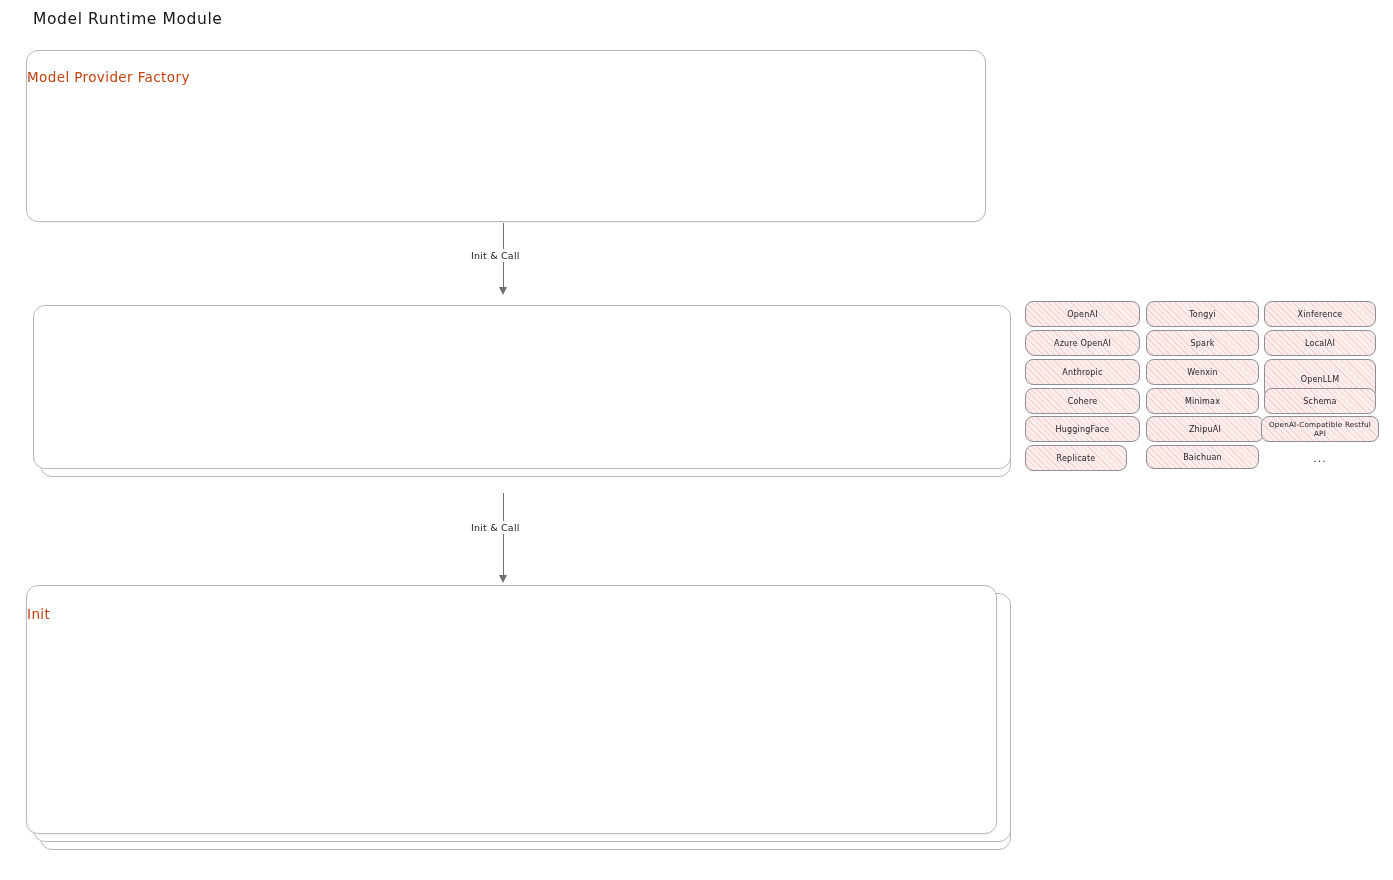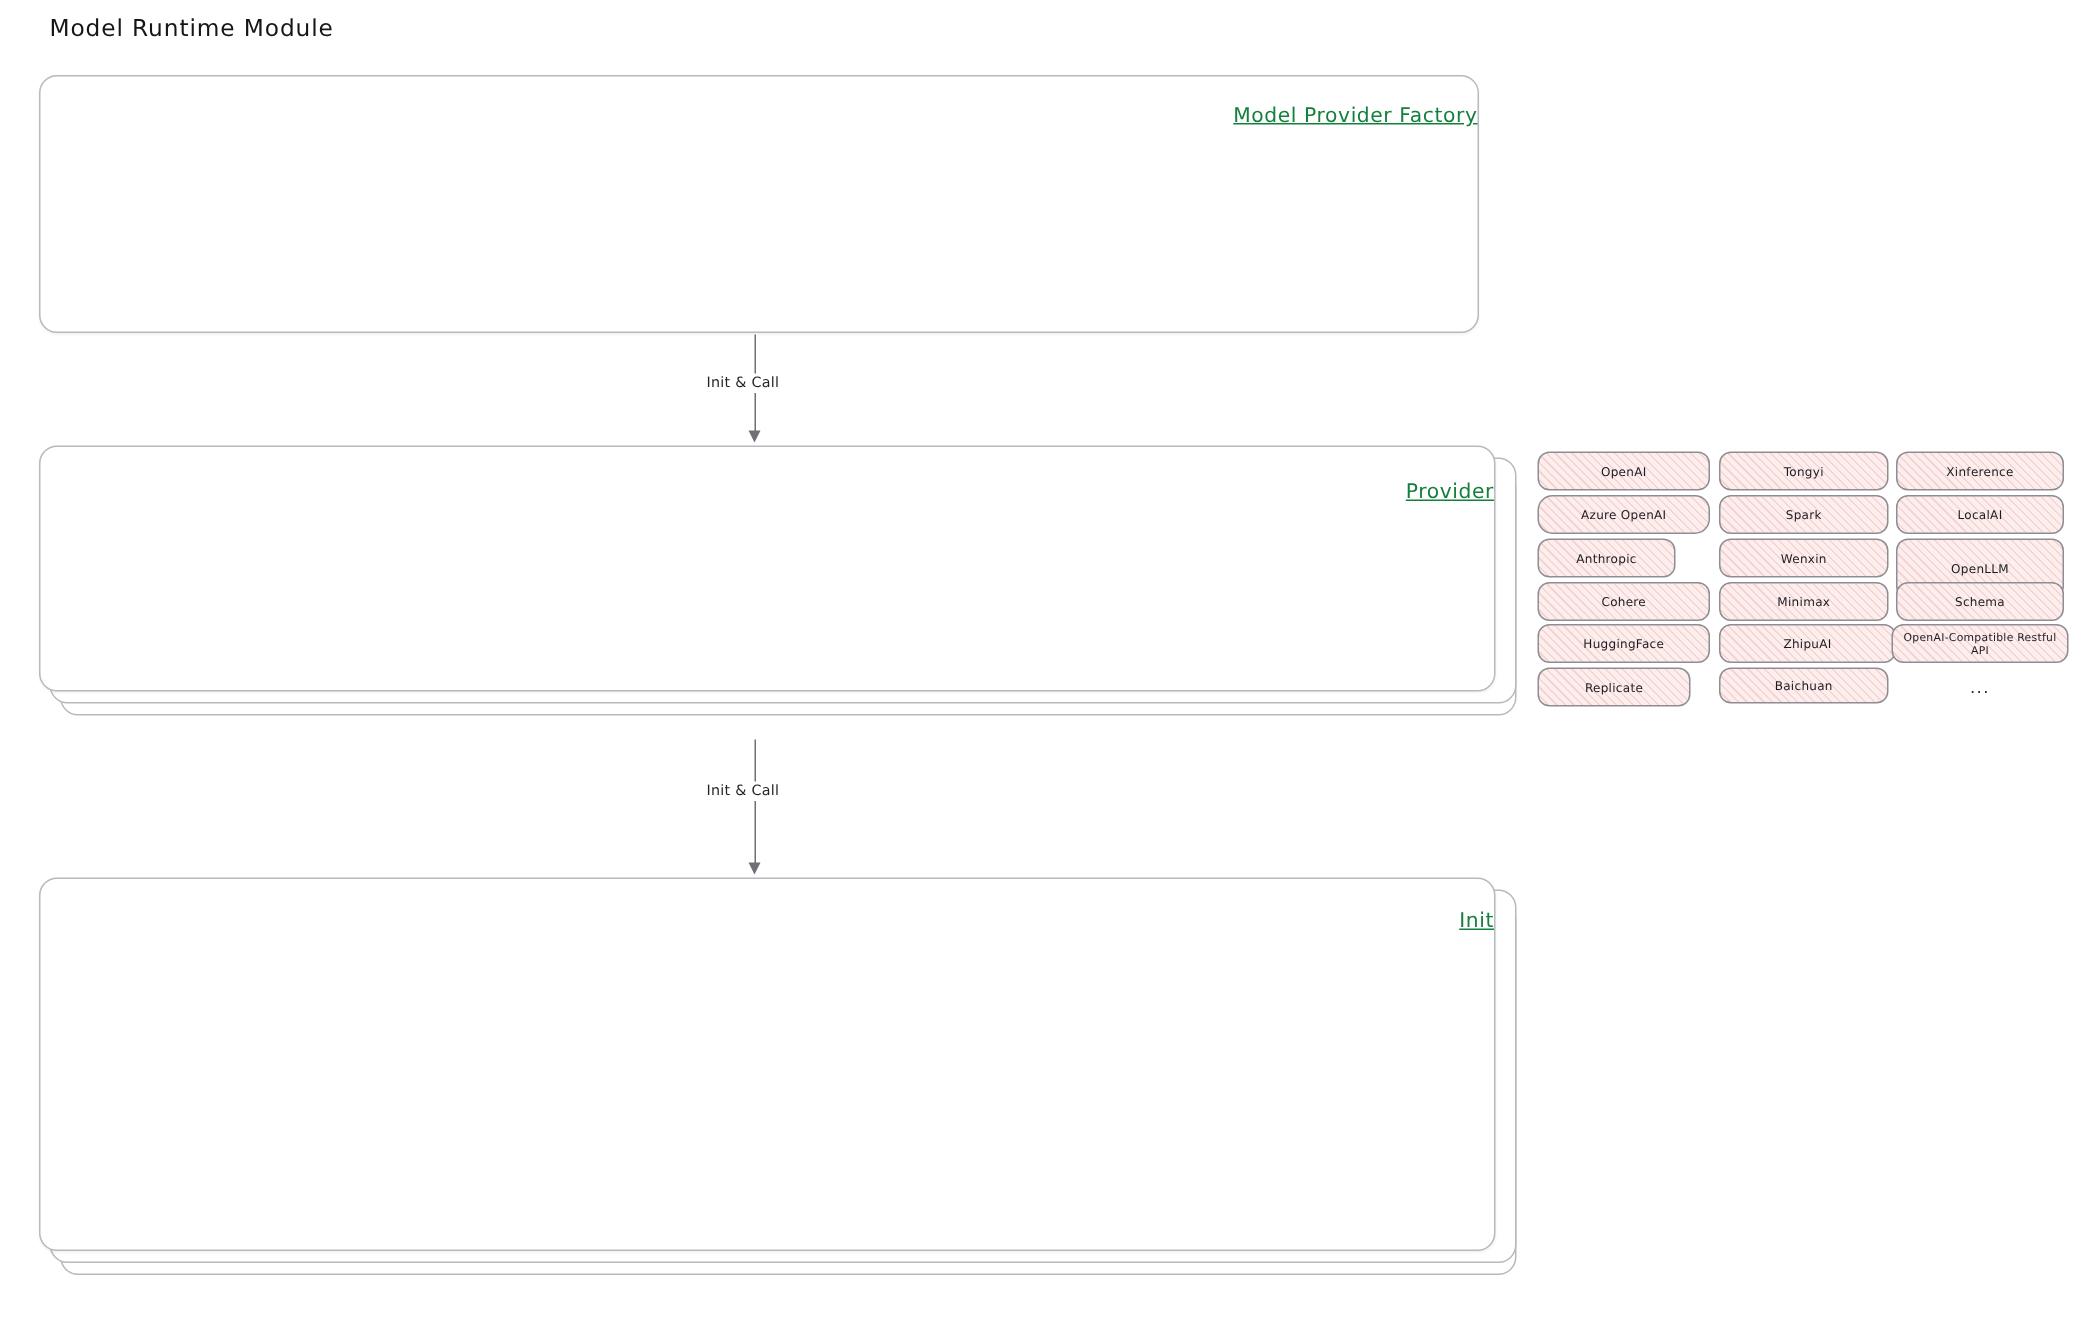--- a/index.html
+++ b/index.html
@@ -42,25 +42,24 @@
   .stack .layer.back2 { z-index: 1; }
   .stack .layer.back1 { z-index: 2; }
   .stack .layer.front {
     z-index: 3;
     box-shadow: 0 1px 2px rgba(0,0,0,.05);
   }
 
   .section-title {
     position: absolute;
     width: 100%;
-    text-align: right;
+    text-align: left;
     font-size: 13.5px;
-    color: #15803d;
+    color: #c2410c;
     letter-spacing: .4px;
-    text-decoration: underline;
   }
 
   
   .hbox {
     position: absolute;
     border-radius: 9px;
     border: 1.4px dotted #c9c7c0;
     display: flex;
     align-items: center;
     justify-content: center;
@@ -199,36 +198,33 @@
 
   <div class="arrow" style="left:503px; top:223px; height:74px;">
     <div class="shaft" style="height:66px;"></div>
     <div class="head" style="top:64px;"></div>
     <div class="alabel hand" style="left:-36px; top:26px;">Init &amp; Call</div>
   </div>
 
   <div class="stack" style="left:26px; top:297px; width:985px; height:180px;">
     <div class="layer back2" style="left:14px; top:16px; width:971px; height:164px;"></div>
     <div class="layer back1" style="left:7px; top:8px; width:978px; height:164px;"></div>
-    <div class="layer front" style="left:0; top:0; width:971px; height:164px;">
-      <div class="section-title hand" style="top:22px;">Provider</div>
-    </div>
   </div>
 
   <div class="hbox hand" style="left:129px; top:345px; width:176px; height:87px; font-size:12.5px;">Get Models</div>
   <div class="hbox hand" style="left:317px; top:345px; width:176px; height:87px; font-size:12.5px;">Get Provider Schema</div>
   <div class="hbox hand strong" style="left:504px; top:344px; width:176px; height:89px; font-size:12.5px;">Get Model Instance</div>
   <div class="hbox hand" style="left:691px; top:345px; width:176px; height:87px; font-size:12.5px; white-space:pre-line;">Provider Credentials
 Validate</div>
 
   <div>
 
     <div class="pill hand" style="left:1025px; top:301px; width:115px; height:26px;">OpenAI</div>
     <div class="pill hand" style="left:1025px; top:330px; width:115px; height:26px;border-radius:10px;">Azure OpenAI</div>
-    <div class="pill hand" style="left:1025px; top:359px; width:92px; height:26px;">Anthropic</div>
+    <div class="pill hand" style="left:1025px; top:359px; width:115px; height:26px;">Anthropic</div>
     <div class="pill hand" style="left:1025px; top:388px; width:115px; height:26px;">Cohere</div>
     <div class="pill hand" style="left:1025px; top:416px; width:115px; height:26px;">HuggingFace</div>
     <div class="pill hand" style="left:1025px; top:445px; width:102px; height:26px;">Replicate</div>
 
     <div class="pill hand" style="left:1146px; top:301px; width:113px; height:26px;">Tongyi</div>
     <div class="pill hand" style="left:1146px; top:330px; width:113px; height:26px;">Spark</div>
     <div class="pill hand" style="left:1146px; top:359px; width:113px; height:26px;">Wenxin</div>
     <div class="pill hand" style="left:1146px; top:388px; width:113px; height:26px;">Minimax</div>
     <div class="pill hand" style="left:1146px; top:416px; width:118px; height:26px;">ZhipuAI</div>
     <div class="pill hand" style="left:1146px; top:445px; width:113px; height:24px;">Baichuan</div>

